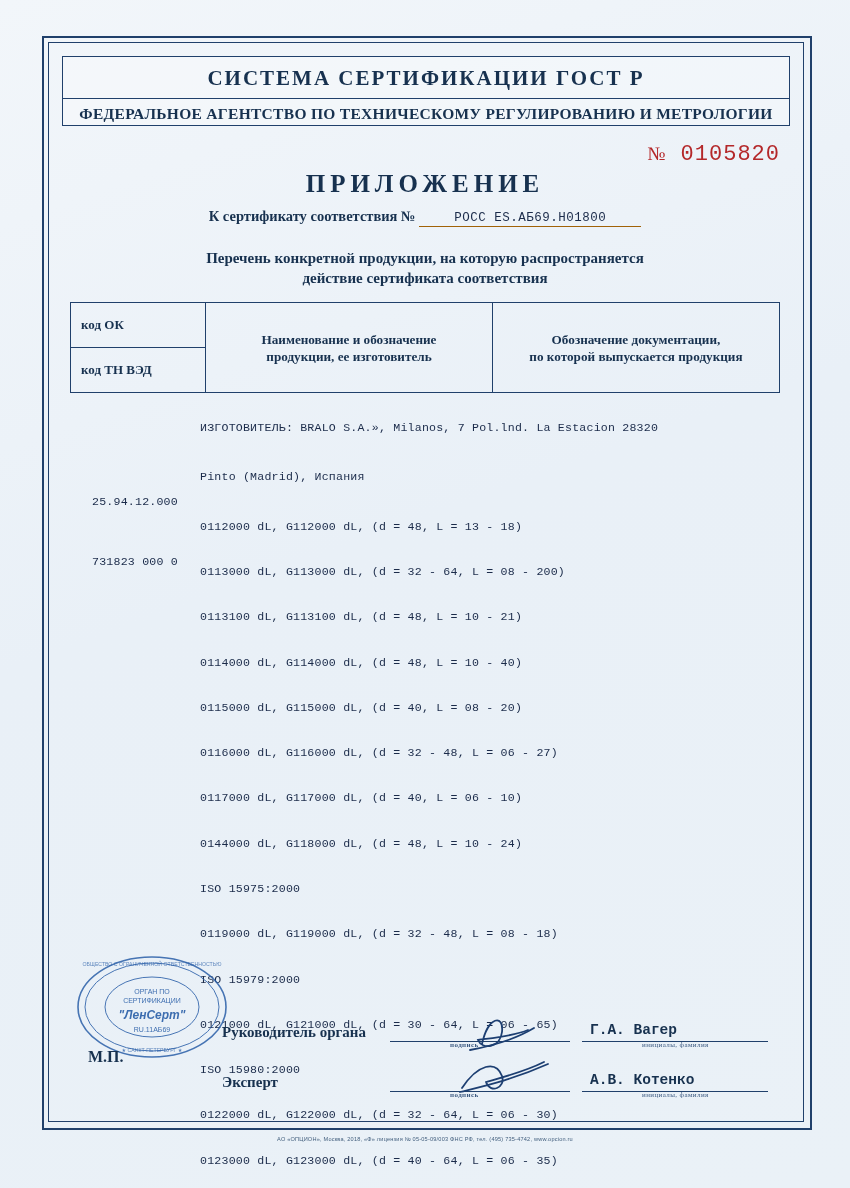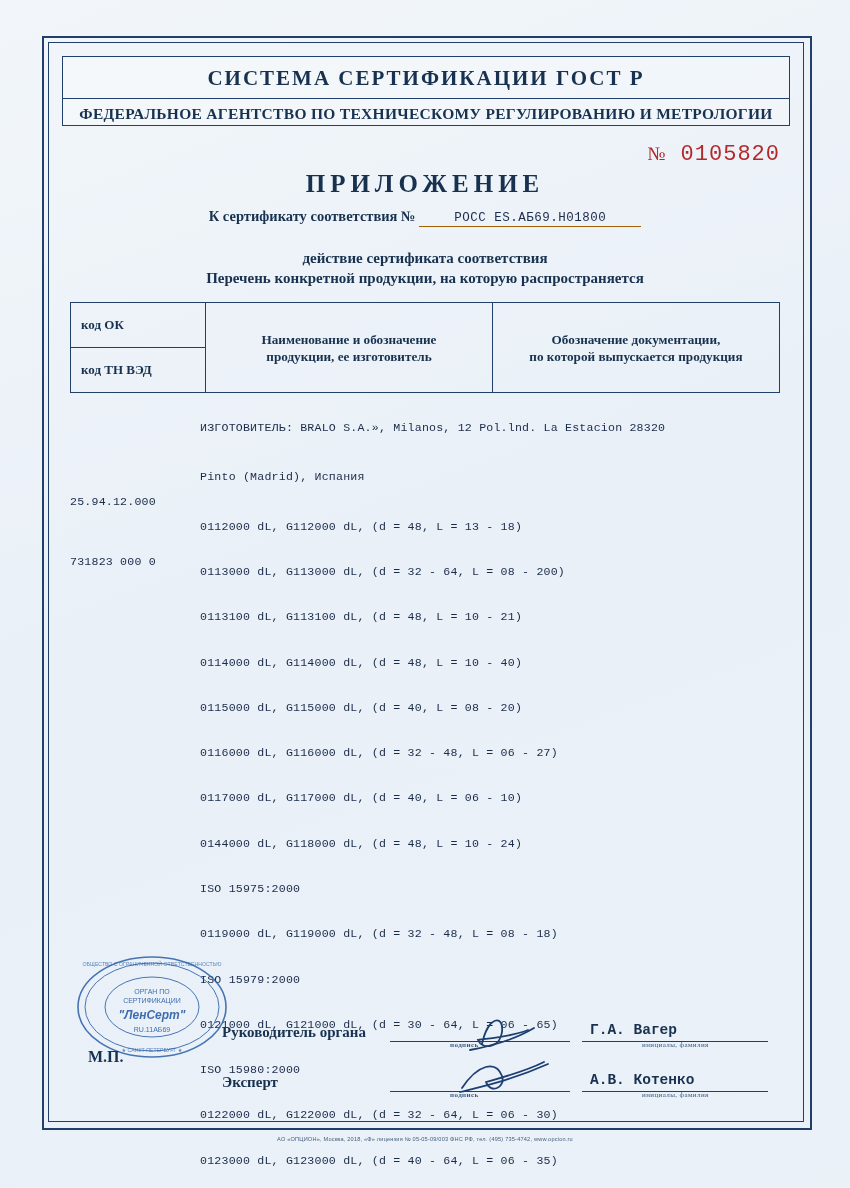--- a/index.html
+++ b/index.html
@@ -160,20 +160,21 @@
     line-height: 15.1px;
     color: #1b2b4a;
     letter-spacing: 0.2px;
     white-space: pre;
   }
   .left-codes {
     position: absolute;
     left: 0;
     top: 74px;
     width: 130px;
+    text-align: center;
   }
   .left-codes div { margin-bottom: 15px; }
   .product-list {
     position: absolute;
     left: 130px;
     top: 0;
     width: 580px;
   }
   .manufacturer { margin-bottom: 4px; }
   .sign-area {
@@ -295,22 +296,22 @@
   </div>
 
   <div class="doc-title">ПРИЛОЖЕНИЕ</div>
 
   <div class="cert-line">
     <span>К сертификату соответствия №</span>
     <span class="cert-value">РОСС ES.АБ69.Н01800</span>
   </div>
 
   <div class="subtitle">
+    <div>Перечень конкретной продукции,  на которую распространяется</div>
     <div>действие сертификата соответствия</div>
-    <div>Перечень конкретной продукции,  на которую распространяется</div>
   </div>
 
   <table class="grid">
     <tbody>
         <tr>
       <td class="col-code">код ОК</td>
       <td class="col-name" rowspan="2">
         <div>Наименование и обозначение</div>
         <div>продукции, ее изготовитель</div>
       </td>
@@ -324,21 +325,21 @@
     </tr>
   </tbody>
     </table>
 
   <div class="body-area">
     <div class="left-codes mono">
       <div>25.94.12.000</div>
       <div>731823 000 0</div>
     </div>
     <div class="product-list mono">
-      <div class="manufacturer">ИЗГОТОВИТЕЛЬ: BRALO S.A.», Milanos, 12 Pol.lnd. La Estacion 28320</div>
+      <div class="manufacturer">ИЗГОТОВИТЕЛЬ: BRALO S.A.», Milanos, 7 Pol.lnd. La Estacion 28320</div>
       <div class="manufacturer">Pinto (Madrid), Испания</div>
       <div>0112000 dL, G112000 dL, (d = 48, L = 13 - 18)</div>
       <div>0113000 dL, G113000 dL, (d = 32 - 64, L = 08 - 200)</div>
       <div>0113100 dL, G113100 dL, (d = 48, L = 10 - 21)</div>
       <div>0114000 dL, G114000 dL, (d = 48, L = 10 - 40)</div>
       <div>0115000 dL, G115000 dL, (d = 40, L = 08 - 20)</div>
       <div>0116000 dL, G116000 dL, (d = 32 - 48, L = 06 - 27)</div>
       <div>0117000 dL, G117000 dL, (d = 40, L = 06 - 10)</div>
       <div>0144000 dL, G118000 dL, (d = 48, L = 10 - 24)</div>
       <div>ISO 15975:2000</div>

